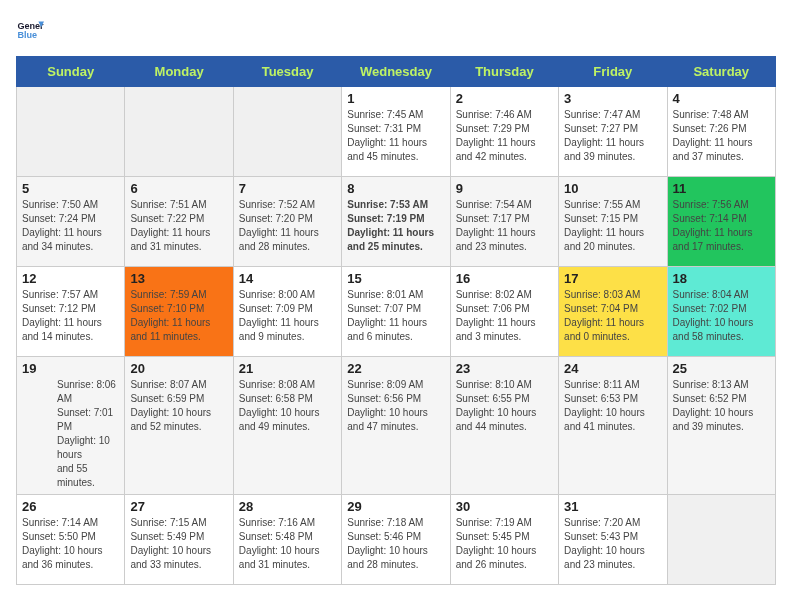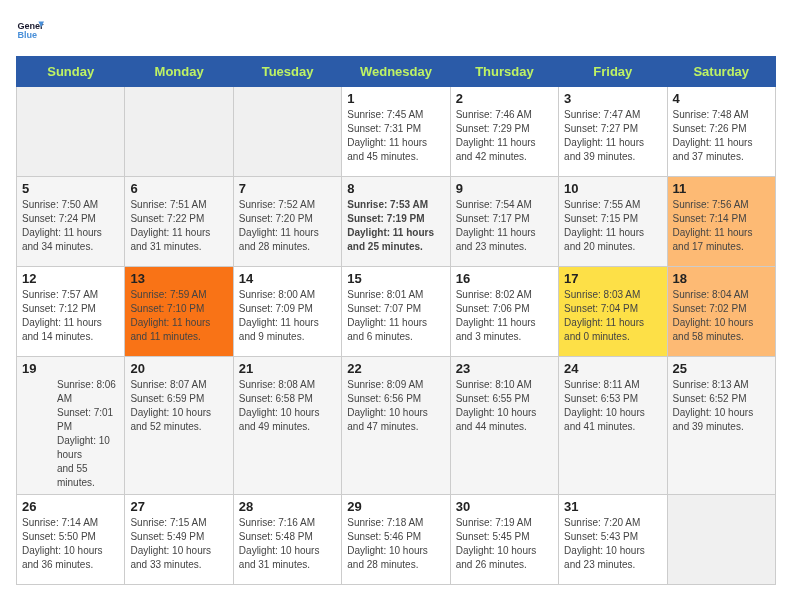--- a/index.html
+++ b/index.html
@@ -183,21 +183,21 @@
 Daylight: 11 hours
 and 23 minutes.</div>
         </td>
         <td style="background-color: rgb(245, 245, 245);">
           <span class="day-num">10</span>
           <div class="day-info" style="white-space: pre-line;">Sunrise: 7:55 AM
 Sunset: 7:15 PM
 Daylight: 11 hours
 and 20 minutes.</div>
         </td>
-        <td style="background-color: #fdba74;">
+        <td style="background-color: #22c55e;">
           <span class="day-num">11</span>
           <div class="day-info" style="white-space: pre-line;">Sunrise: 7:56 AM
 Sunset: 7:14 PM
 Daylight: 11 hours
 and 17 minutes.</div>
         </td>
       </tr>
       <tr>
         <td style="background-color: rgb(255, 255, 255);">
           <span class="day-num">12</span>
@@ -234,21 +234,21 @@
 Daylight: 11 hours
 and 3 minutes.</div>
         </td>
         <td style="background-color: #fde047;">
           <span class="day-num">17</span>
           <div class="day-info" style="white-space: pre-line;">Sunrise: 8:03 AM
 Sunset: 7:04 PM
 Daylight: 11 hours
 and 0 minutes.</div>
         </td>
-        <td style="background-color: #fdba74;">
+        <td style="background-color: #5eead4;">
           <span class="day-num">18</span>
           <div class="day-info" style="white-space: pre-line;">Sunrise: 8:04 AM
 Sunset: 7:02 PM
 Daylight: 10 hours
 and 58 minutes.</div>
         </td>
       </tr>
       <tr>
         <td style="background-color: rgb(245, 245, 245);">
           <span class="day-num">19</span>

